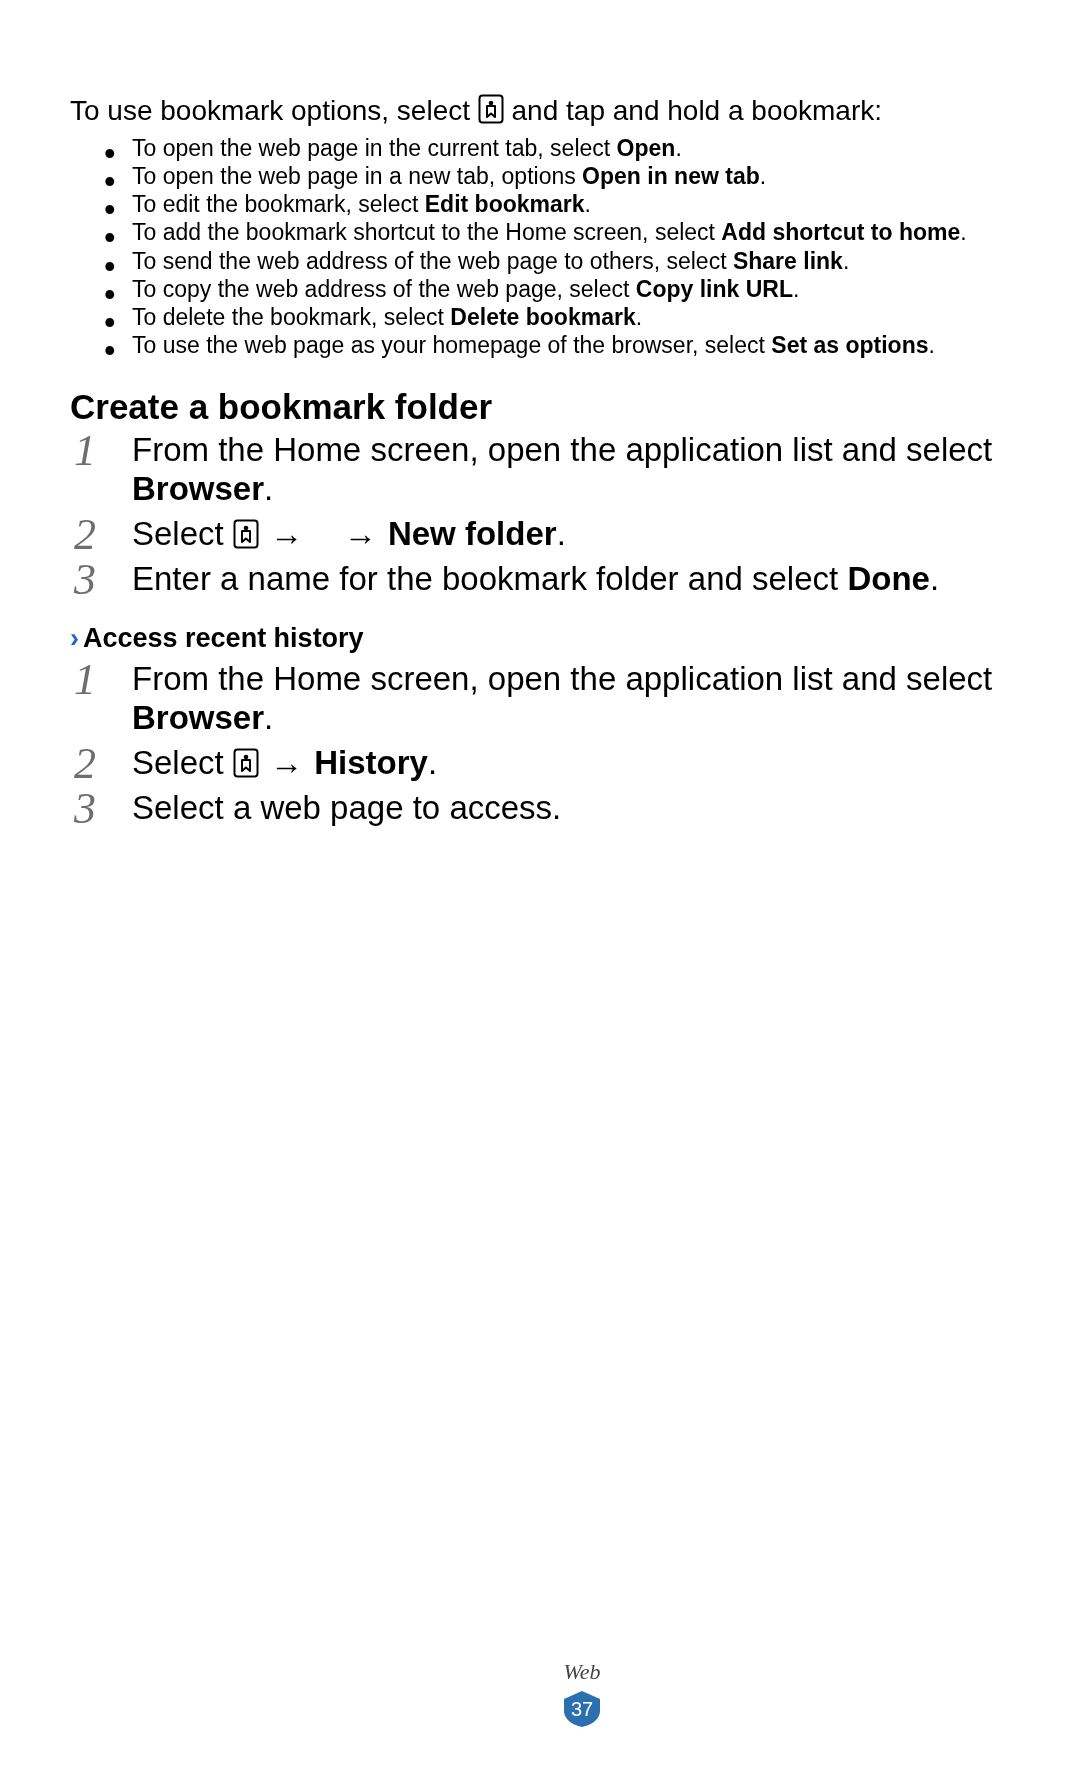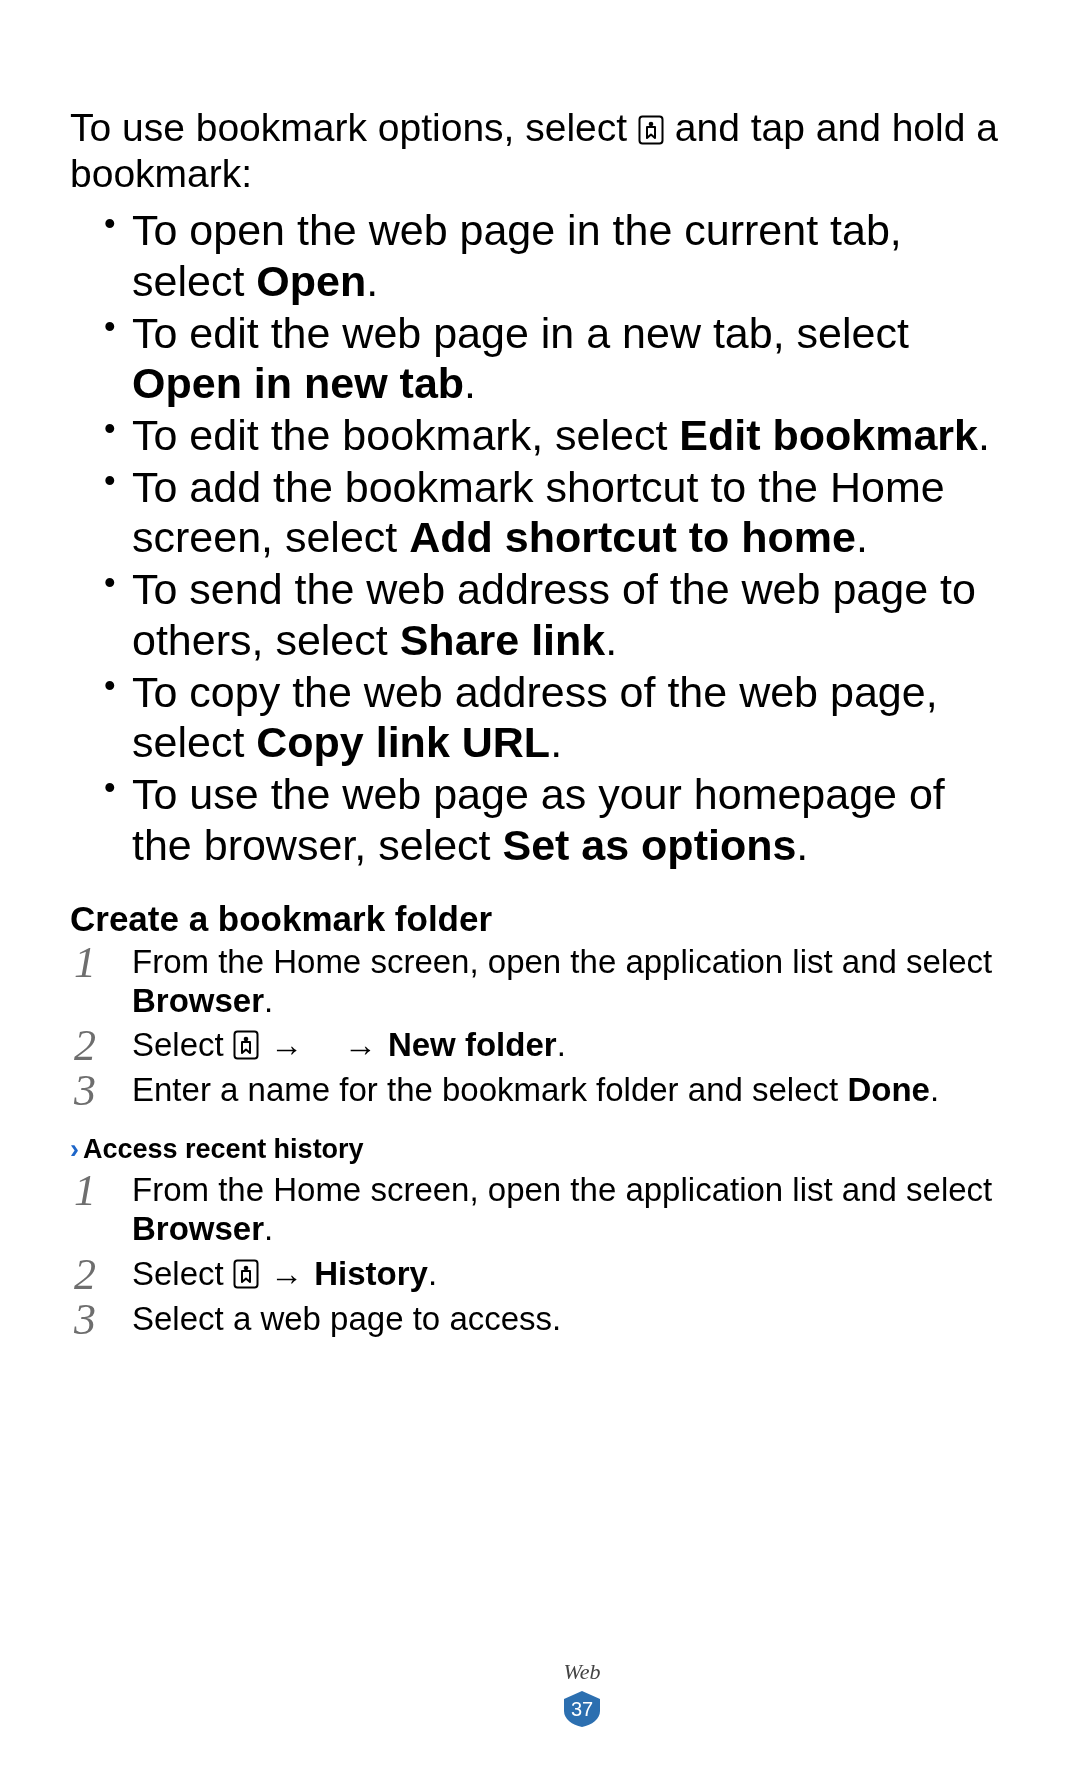--- a/index.html
+++ b/index.html
@@ -11,36 +11,36 @@
     width: 1080px;
   }
   .page {
     width: 1080px;
     min-height: 1771px;
     box-sizing: border-box;
     padding: 66px 70px 0 70px;
     position: relative;
   }
   .intro {
-    font-size: 39px;
+    font-size: 28px;
     line-height: 1.18;
     margin-bottom: 8px;
   }
   .inline-icon {
     display: inline-block;
     vertical-align: -4px;
   }
   .inline-icon svg { display: block; }
   ul.bullets {
     list-style: none;
     padding: 0 0 0 34px;
     margin: 0 0 28px 0;
   }
   ul.bullets li {
-    font-size: 43px;
+    font-size: 23px;
     line-height: 1.18;
     position: relative;
     padding-left: 28px;
     margin: 0 0 1px 0;
   }
   ul.bullets li::before {
     content: "•";
     position: absolute;
     left: 0;
     top: 0;
@@ -127,25 +127,26 @@
         <rect x="1.5" y="1.5" width="23" height="27" rx="3" ry="3" fill="none" stroke="#000" stroke-width="2"></rect>
         <circle cx="13" cy="9" r="2.3" fill="#000"></circle>
         <path d="M9 12 h8 v11 l-4 -3.5 l-4 3.5 z" fill="none" stroke="#000" stroke-width="2" stroke-linejoin="round"></path>
       </svg>
     </span>
     <span> and tap and hold a bookmark:</span>
   </p>
 
   <ul class="bullets">
     <li><span>To open the web page in the current tab, select </span><span class="b">Open</span><span>.</span></li>
-    <li><span>To edit the web page in a new tab, select </span><span class="b">Open in new tab</span><span>.</span></li>
+    <li><span>To open the web page in a new tab, options </span><span class="b">Open in new tab</span><span>.</span></li>
     <li><span>To edit the bookmark, select </span><span class="b">Edit bookmark</span><span>.</span></li>
     <li><span>To add the bookmark shortcut to the Home screen, select </span><span class="b">Add shortcut to home</span><span>.</span></li>
     <li><span>To send the web address of the web page to others, select </span><span class="b">Share link</span><span>.</span></li>
     <li><span>To copy the web address of the web page, select </span><span class="b">Copy link URL</span><span>.</span></li>
+    <li><span>To delete the bookmark, select </span><span class="b">Delete bookmark</span><span>.</span></li>
     <li><span>To use the web page as your homepage of the browser, select </span><span class="b">Set as options</span><span>.</span></li>
   </ul>
 
   <div class="subhead">Create a bookmark folder</div>
 
   <ol class="steps">
     <li>
       <span>From the Home screen, open the application list and select </span><span class="b">Browser</span><span>.</span>
     </li>
     <li>

